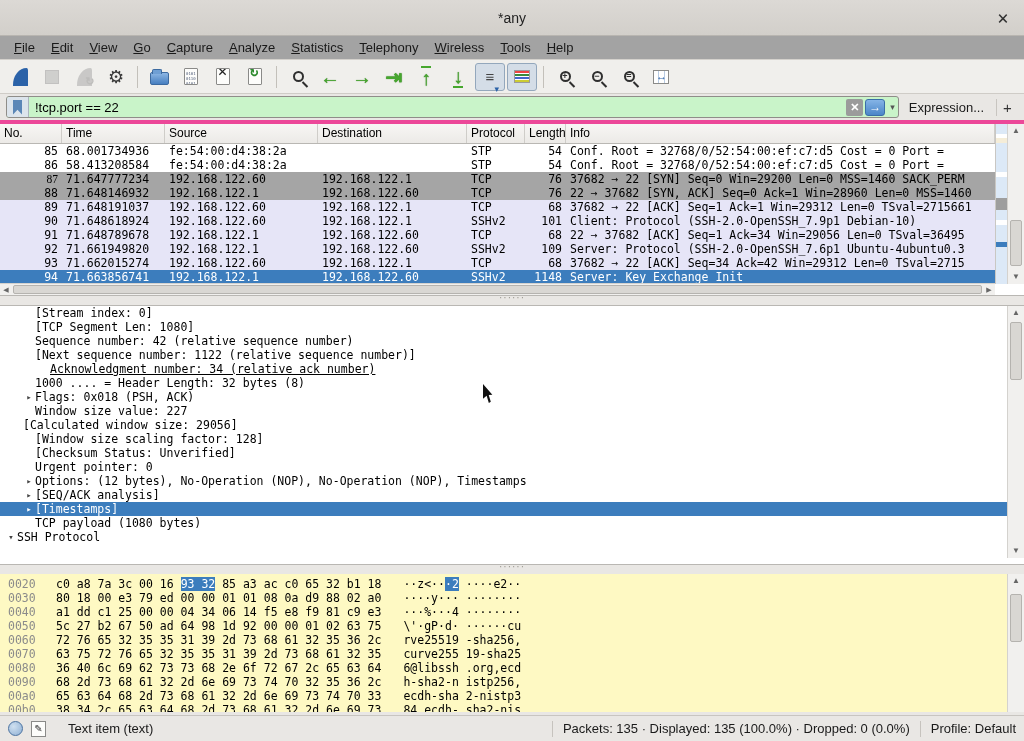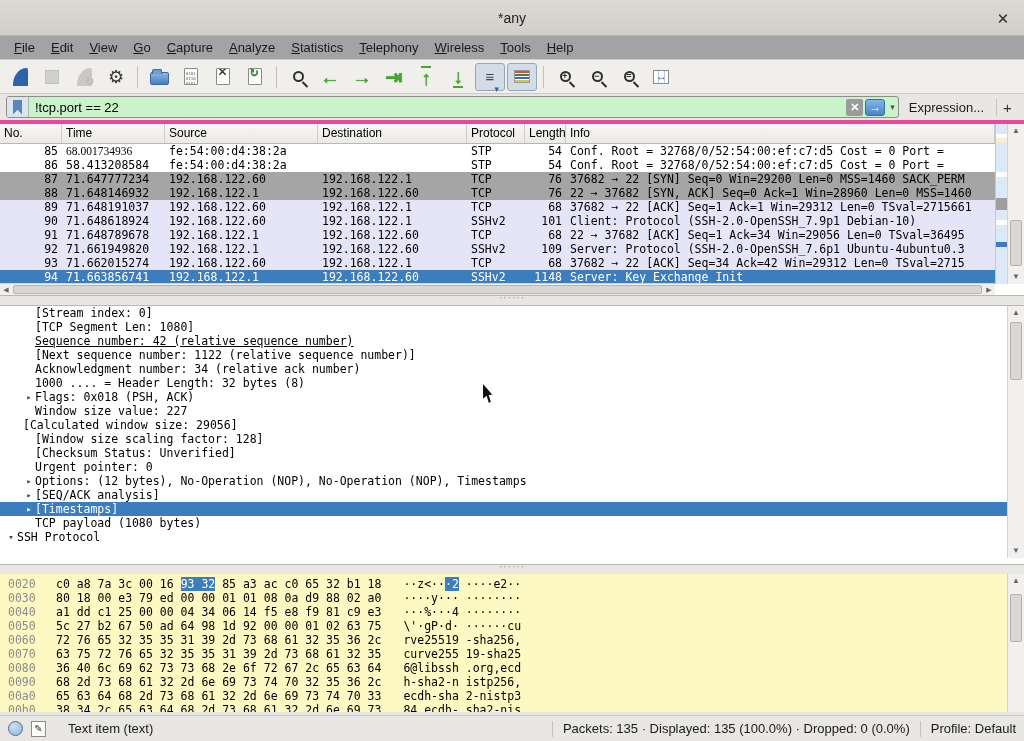--- a/index.html
+++ b/index.html
@@ -233,38 +233,38 @@
       <div class="phcell" style="width: 103px;">Time</div>
       <div class="phcell" style="width: 153px;">Source</div>
       <div class="phcell" style="width: 149px;">Destination</div>
       <div class="phcell" style="width: 58px;">Protocol</div>
       <div class="phcell" style="width: 41px;">Length</div>
       <div class="phcell" style="width: 429px;">Info</div>
     </div>
   <div class="prows" id="prows">
       <div class="prow mono stp">
         <div class="pcell r-right" style="width: 62px;">85</div>
-        <div class="pcell" style="width: 103px; font-family: Liberation Serif, serif;">68.001734936</div>
+        <div class="pcell" style="width: 103px;">68.001734936</div>
         <div class="pcell" style="width: 153px;">fe:54:00:d4:38:2a</div>
         <div class="pcell" style="width: 149px;"></div>
         <div class="pcell" style="width: 58px;">STP</div>
         <div class="pcell r-right" style="width: 41px;">54</div>
         <div class="pcell" style="width: 429px;">Conf. Root = 32768/0/52:54:00:ef:c7:d5  Cost = 0  Port = </div>
       </div>
       <div class="prow mono stp">
         <div class="pcell r-right" style="width: 62px;">86</div>
         <div class="pcell" style="width: 103px;">58.413208584</div>
         <div class="pcell" style="width: 153px;">fe:54:00:d4:38:2a</div>
         <div class="pcell" style="width: 149px;"></div>
         <div class="pcell" style="width: 58px;">STP</div>
         <div class="pcell r-right" style="width: 41px;">54</div>
         <div class="pcell" style="width: 429px;">Conf. Root = 32768/0/52:54:00:ef:c7:d5  Cost = 0  Port = </div>
       </div>
       <div class="prow mono syn">
-        <div class="pcell r-right" style="width: 62px;">87</div>
+        <div class="pcell r-right" style="width: 62px; font-family: Liberation Serif, serif;">87</div>
         <div class="pcell" style="width: 103px;">71.647777234</div>
         <div class="pcell" style="width: 153px;">192.168.122.60</div>
         <div class="pcell" style="width: 149px;">192.168.122.1</div>
         <div class="pcell" style="width: 58px;">TCP</div>
         <div class="pcell r-right" style="width: 41px;">76</div>
         <div class="pcell" style="width: 429px;">37682 → 22 [SYN] Seq=0 Win=29200 Len=0 MSS=1460 SACK_PERM</div>
       </div>
       <div class="prow mono syn">
         <div class="pcell r-right" style="width: 62px;">88</div>
         <div class="pcell" style="width: 103px;">71.648146932</div>
@@ -347,29 +347,29 @@
 <div class="details">
   <div class="dbody mono" id="dbody">
       <div class="dline" style="padding-left: 23px;">
         <span class="arr"></span>
         <span>[Stream index: 0]</span>
       </div>
       <div class="dline" style="padding-left: 23px;">
         <span class="arr"></span>
         <span>[TCP Segment Len: 1080]</span>
       </div>
-      <div class="dline" style="padding-left: 23px; text-decoration: underline;">
+      <div class="dline" style="padding-left: 23px;">
         <span class="arr"></span>
         <span>Sequence number: 42    (relative sequence number)</span>
       </div>
       <div class="dline" style="padding-left: 23px;">
         <span class="arr"></span>
         <span>[Next sequence number: 1122    (relative sequence number)]</span>
       </div>
-      <div class="dline" style="padding-left: 23px;">
+      <div class="dline" style="padding-left: 38px; text-decoration: underline;">
         <span class="arr"></span>
         <span>Acknowledgment number: 34    (relative ack number)</span>
       </div>
       <div class="dline" style="padding-left: 23px;">
         <span class="arr"></span>
         <span>1000 .... = Header Length: 32 bytes (8)</span>
       </div>
       <div class="dline" style="padding-left: 23px;">
         <span class="arr">▸</span>
         <span>Flags: 0x018 (PSH, ACK)</span>

